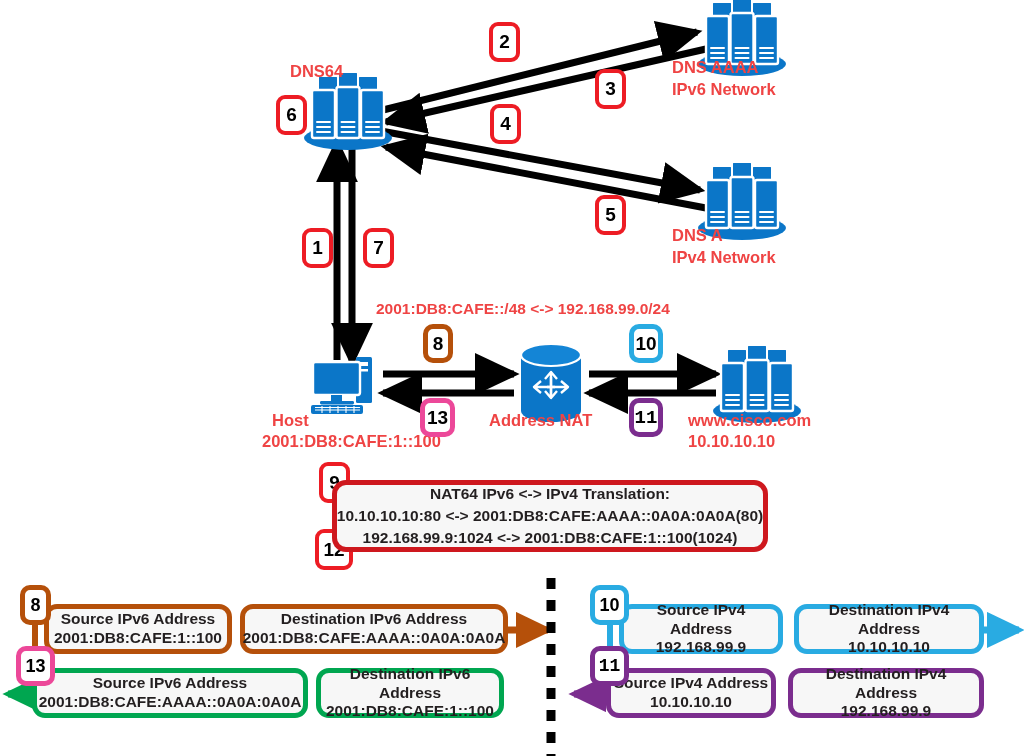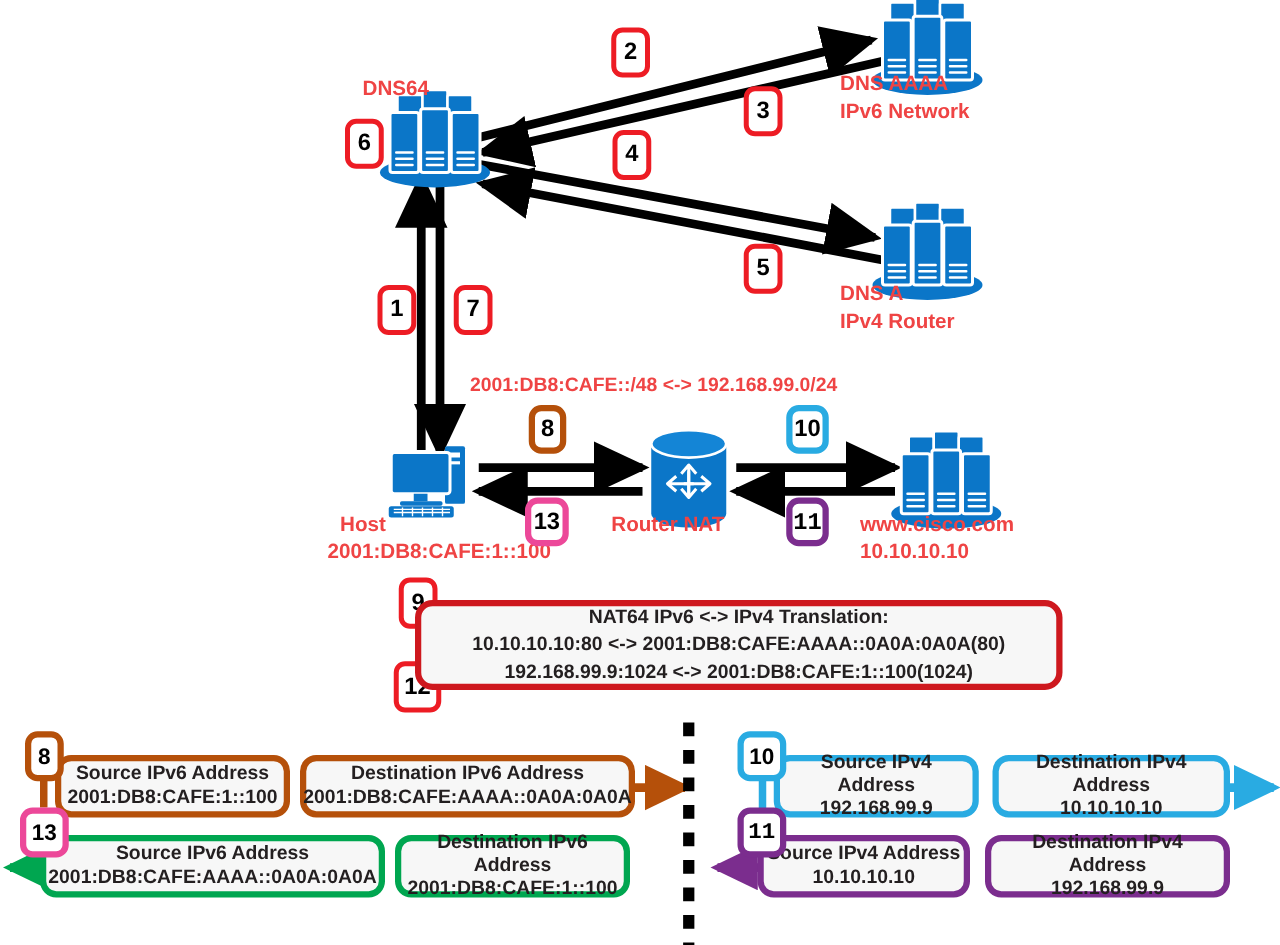--- a/index.html
+++ b/index.html
@@ -145,26 +145,26 @@
 
     <line x1="551" y1="578" x2="551" y2="756" stroke="#000000" stroke-width="9" stroke-dasharray="11 11" stroke-linecap="butt"></line>
   </svg>
 
   <div class="lbl lbl-17" style="left:290px;top:62px;width:120px;">DNS64</div>
 
   <div class="lbl lbl-17" style="left:672px;top:58px;width:140px;">DNS AAAA</div>
   <div class="lbl lbl-17" style="left:672px;top:80px;width:140px;">IPv6 Network</div>
 
   <div class="lbl lbl-17" style="left:672px;top:226px;width:140px;">DNS A</div>
-  <div class="lbl lbl-17" style="left:672px;top:248px;width:140px;">IPv4 Router</div>
+  <div class="lbl lbl-17" style="left:672px;top:248px;width:140px;">IPv4 Network</div>
 
   <div class="lbl lbl-17" style="left:272px;top:411px;width:140px;">Host</div>
   <div class="lbl lbl-17" style="left:262px;top:432px;width:160px;">2001:DB8:CAFE:1::100</div>
 
-  <div class="lbl lbl-17" style="left:489px;top:411px;width:124px;">Router NAT</div>
+  <div class="lbl lbl-17" style="left:489px;top:411px;width:124px;">Address NAT</div>
 
   <div class="lbl lbl-17" style="left:688px;top:411px;width:140px;">www.cisco.com</div>
   <div class="lbl lbl-17" style="left:688px;top:432px;width:140px;">10.10.10.10</div>
 
   <div class="lbl lbl-16" style="left:376px;top:300px;width:320px;">2001:DB8:CAFE::/48 &lt;-&gt; 192.168.99.0/24</div>
 
   <div class="badge red" style="left:276px;top:95px;width:31px;height:40px;font-size:19px;">6</div>
   <div class="badge red" style="left:489px;top:22px;width:31px;height:40px;font-size:19px;">2</div>
   <div class="badge red" style="left:595px;top:69px;width:31px;height:40px;font-size:19px;">3</div>
   <div class="badge red" style="left:490px;top:104px;width:31px;height:40px;font-size:19px;">4</div>
@@ -173,21 +173,21 @@
   <div class="badge red" style="left:363px;top:228px;width:31px;height:40px;font-size:19px;">7</div>
 
   <div class="badge brown" style="left:423px;top:324px;width:30px;height:39px;font-size:19px;">8</div>
   <div class="badge cyan" style="left:629px;top:324px;width:34px;height:39px;font-size:19px;">10</div>
   <div class="badge green" style="left:420px;top:398px;width:35px;height:39px;font-size:19px;">13</div>
   <div class="badge purple" style="left:629px;top:398px;width:34px;height:39px;font-size:19px;">11</div>
 
   <div class="badge red" style="left:319px;top:462px;width:31px;height:41px;font-size:19px;">9</div>
   <div class="badge red" style="left:315px;top:529px;width:38px;height:41px;font-size:19px;">12</div>
 
-  <div id="nat-note" style="left:332px;top:480px;width:518px;height:72px;">
+  <div id="nat-note" style="left:332px;top:480px;width:436px;height:72px;">
     <div>NAT64 IPv6 &lt;-&gt; IPv4 Translation:</div>
     <div>10.10.10.10:80 &lt;-&gt; 2001:DB8:CAFE:AAAA::0A0A:0A0A(80)</div>
     <div>192.168.99.9:1024 &lt;-&gt; 2001:DB8:CAFE:1::100(1024)</div>
   </div>
 
   <div class="pkt brown" style="left:44px;top:604px;width:188px;height:50px;">
     <span class="l1">Source IPv6 Address</span>
     <span class="l2">2001:DB8:CAFE:1::100</span>
   </div>
   <div class="pkt brown" style="left:240px;top:604px;width:268px;height:50px;">

